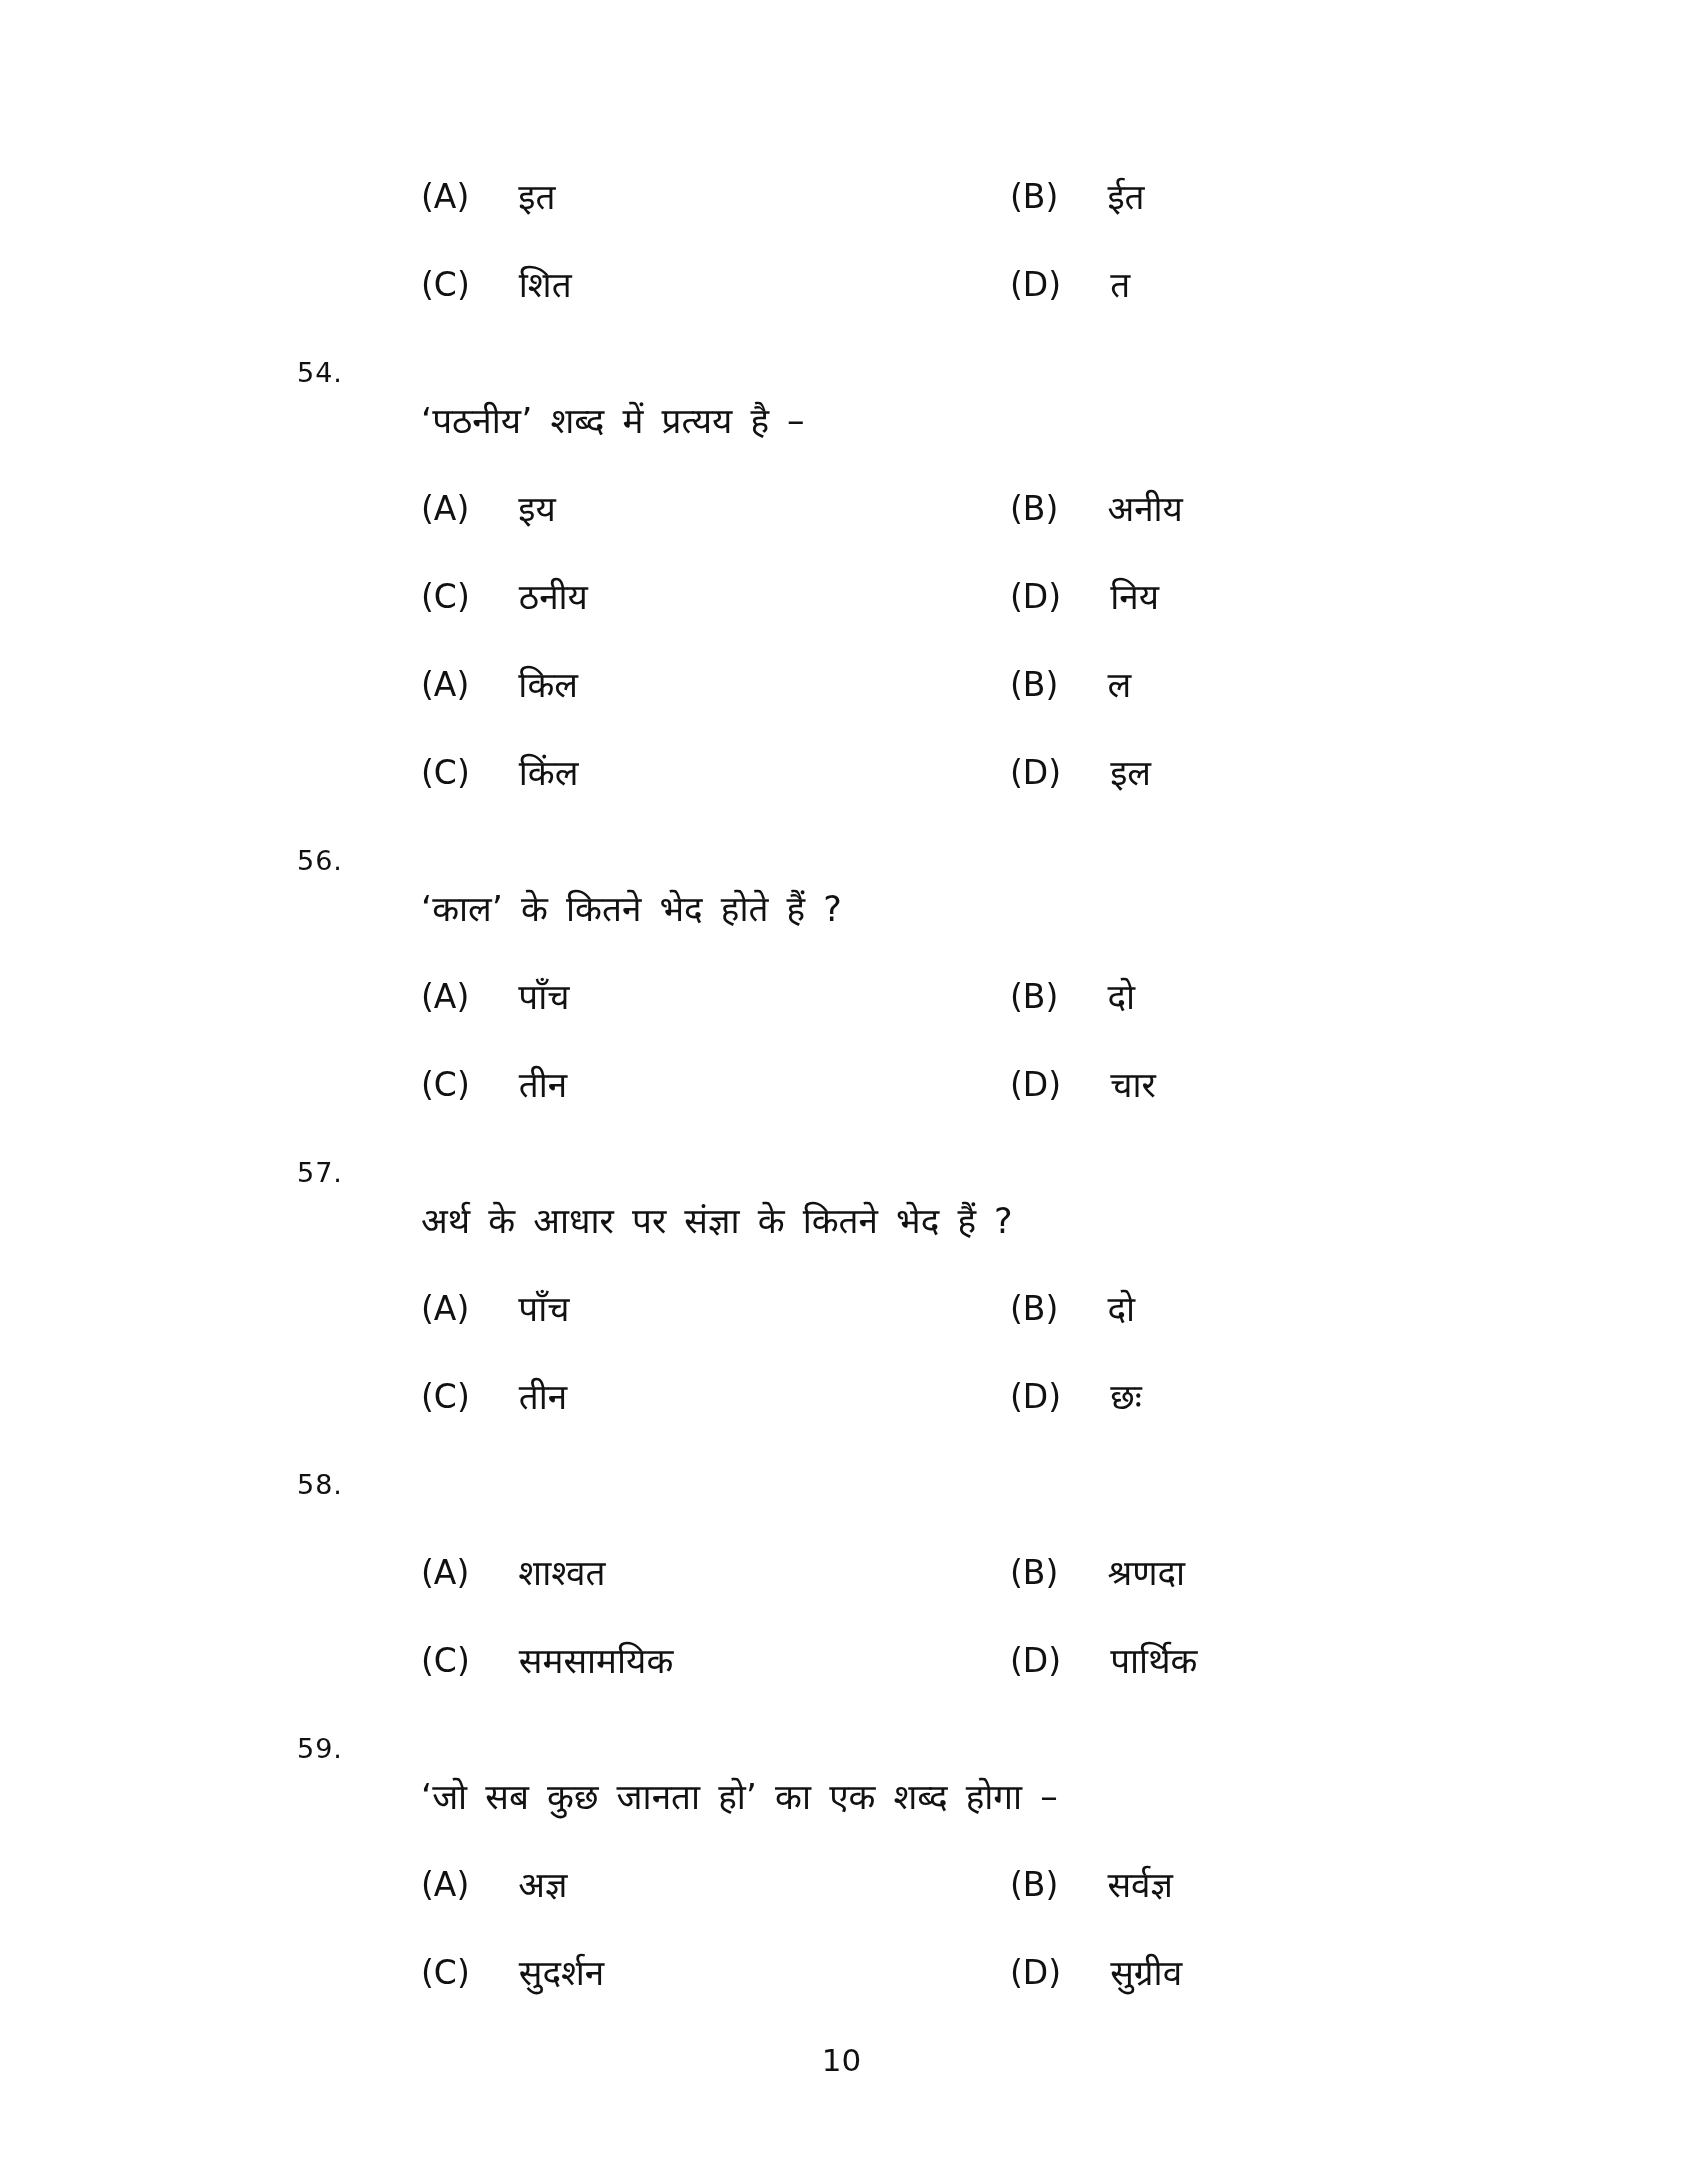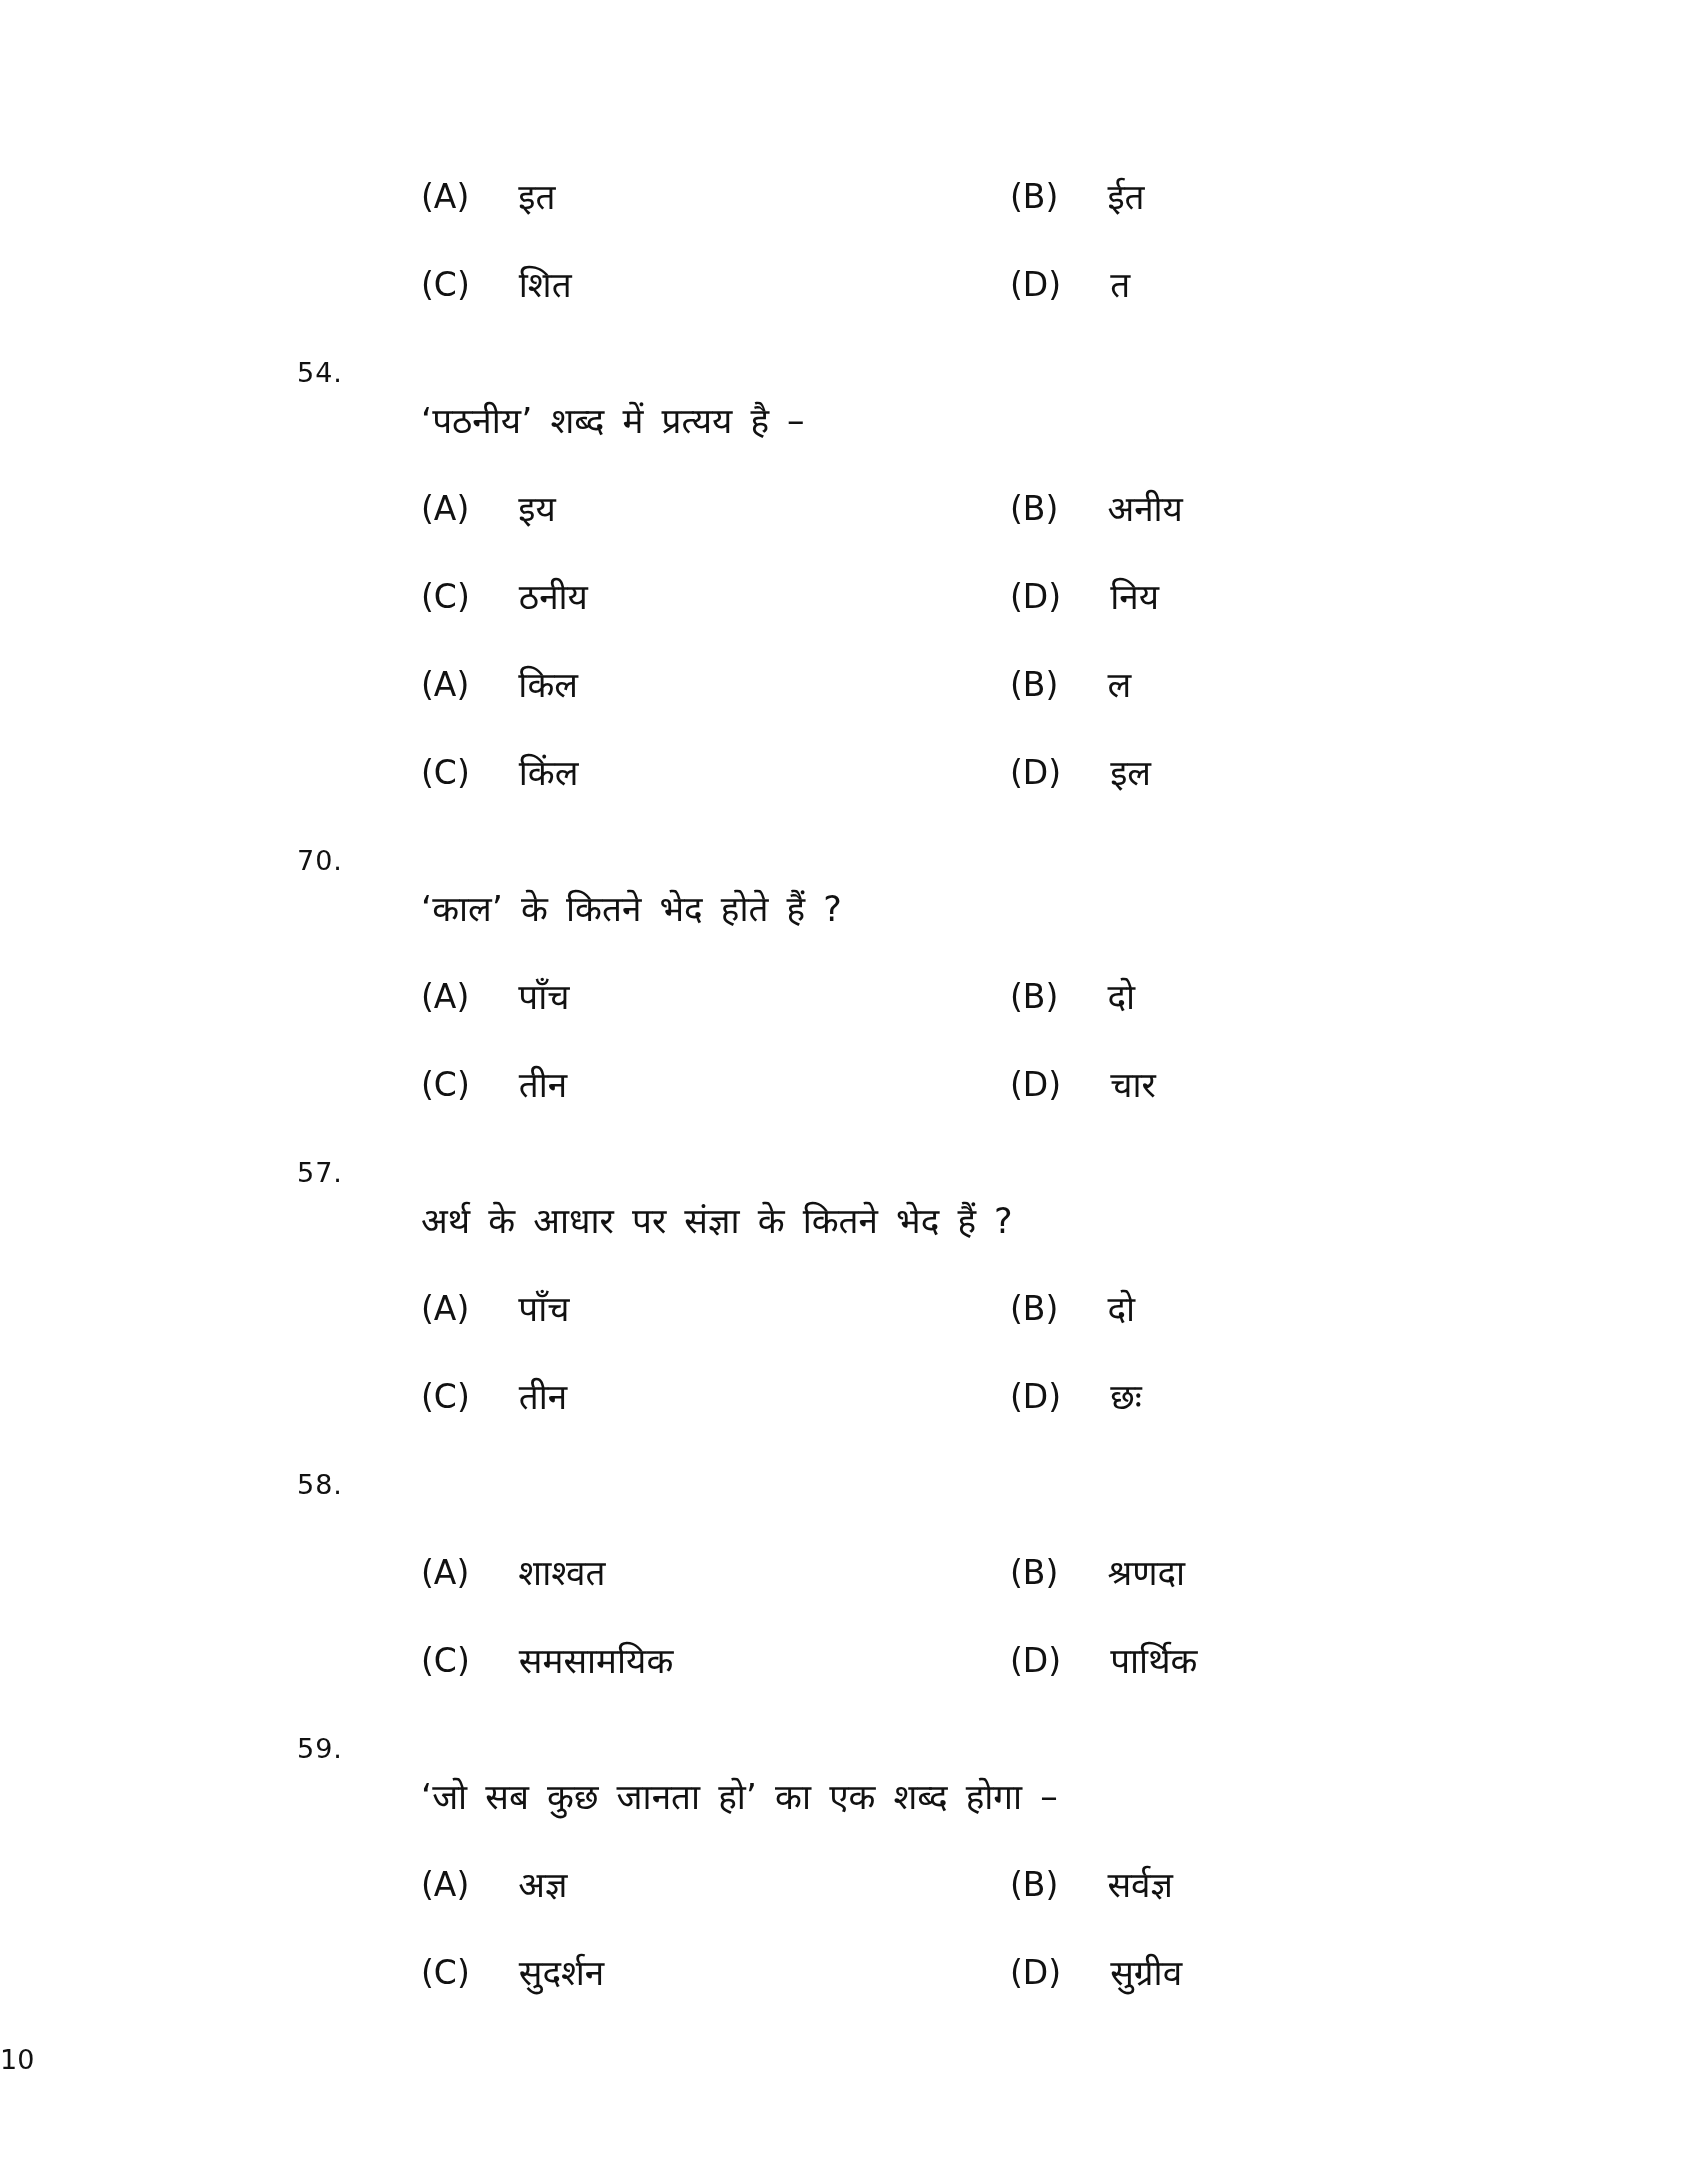--- a/index.html
+++ b/index.html
@@ -59,21 +59,22 @@
   .opt-label {
     font-size: 33px;
     margin-right: 13px;
   }
   .opt-text {
     word-spacing: 5px;
     margin-left: 36px;
   }
   .footer {
     margin-top: 32px;
-    font-size: 27px;
+    text-align: center;
+    font-size: 31px;
     line-height: 40px;
   }
 </style>
 </head>
 <body>
 
 <div class="page">
   <div class="content">
 
     <section>
@@ -144,21 +145,21 @@
         </div>
         <div class="opt">
           <span class="opt-label">(D)</span>
           <span class="opt-text">इल</span>
         </div>
       </div>
     </section>
 
     <section>
       <div class="row q-line">
-        <span class="q-num">70.</span>
+        <span class="q-num">56.</span>
         <span class="q-text">‘काल’ के कितने भेद होते हैं ?</span>
       </div>
       <div class="row opts">
         <div class="opt col-left">
           <span class="opt-label">(A)</span>
           <span class="opt-text">पाँच</span>
         </div>
         <div class="opt">
           <span class="opt-label">(B)</span>
           <span class="opt-text">दो</span>

